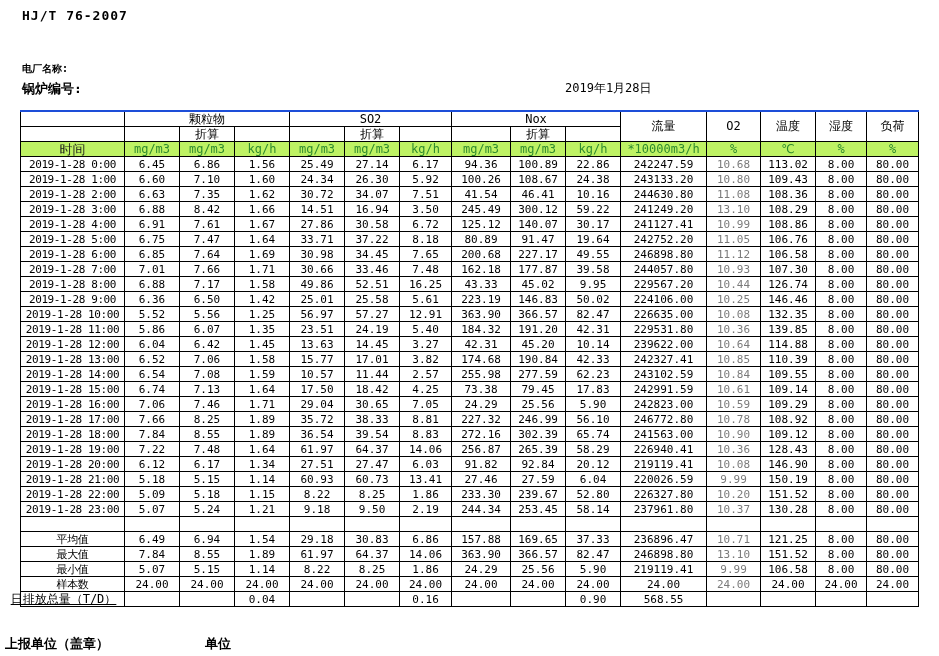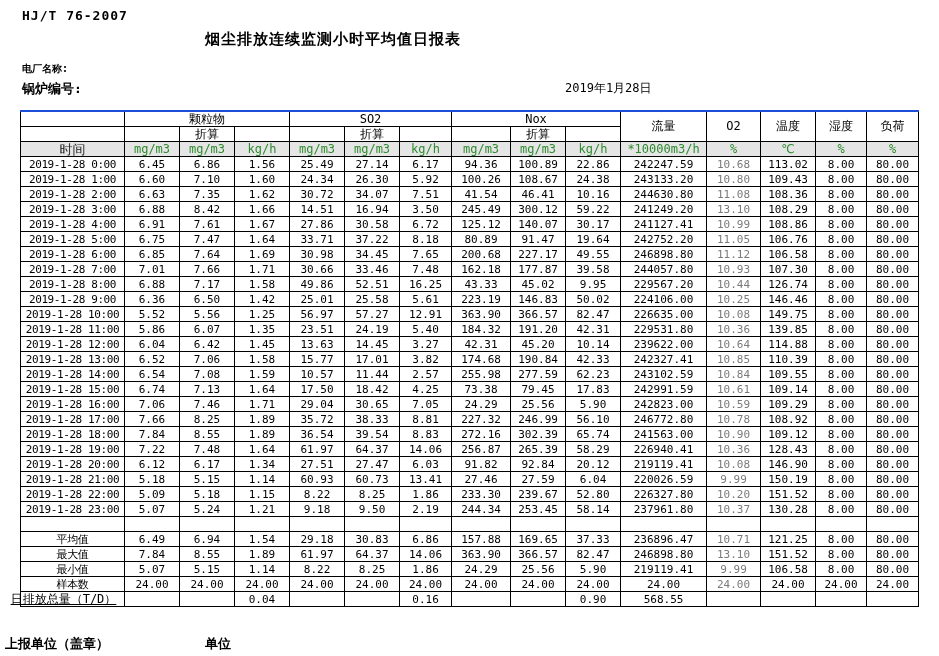--- a/index.html
+++ b/index.html
@@ -8,37 +8,36 @@
   .std{position:absolute;left:22px;top:8px;font-size:13px;font-weight:bold;letter-spacing:1px;}
   .title{position:absolute;left:205px;top:30px;font-size:15px;font-weight:bold;letter-spacing:1px;}
   .plant{position:absolute;left:22px;top:62px;font-size:10px;font-weight:bold;}
   .boiler{position:absolute;left:22px;top:80px;font-size:13px;font-weight:bold;}
   .date{position:absolute;left:565px;top:80px;font-size:12px;}
   table.rep{position:absolute;left:20px;top:110px;width:898px;border-collapse:collapse;table-layout:fixed;
             border-top:2px solid #1d4ed8;}
   table.rep td,table.rep th{border:1px solid #000;font-size:11px;font-weight:normal;height:14px;
             line-height:13px;padding:0 3px;text-align:center;white-space:nowrap;overflow:visible;}
   table.rep thead th{font-size:12px;}
-  tr.green th{background:#e5e5e5;color:#2e8b2e;font-size:11px;}
+  tr.green th{background:#bef264;color:#2e8b2e;font-size:11px;}
   tr.green th.timehead{color:#1a1a1a;font-size:13px;}
   td.t{text-align:right;padding-right:4px;letter-spacing:-0.4px;}
   td.flow{text-align:right;padding-right:6px;}
   td.o2{color:#7a7a7a;}
   td.tl{text-align:left;}
   .tlabel{display:inline-block;margin-left:-18px;text-decoration:underline;white-space:nowrap;font-size:12px;}
   .fnote{position:absolute;left:5px;top:613px;font-size:12px;font-weight:bold;}
   .funit1{position:absolute;left:5px;top:635px;font-size:13px;font-weight:bold;}
   .funit2{position:absolute;left:205px;top:635px;font-size:13px;font-weight:bold;}
 </style>
 </head>
 <body>
 
 <div class="page">
   <div class="std">HJ/T  76-2007</div>
-  <div class="title">烟尘排放连续监测小时平均值日报表</div>
   <div class="plant">电厂名称:</div>
   <div class="boiler">锅炉编号:</div>
   <div class="date">2019年1月28日</div>
 
   <table class="rep">
     <colgroup>
       <col style="width:104px">
         <col style="width:55px">
         <col style="width:55px">
         <col style="width:55px">
@@ -273,21 +272,21 @@
           <td>5.56</td>
           <td>1.25</td>
           <td>56.97</td>
           <td>57.27</td>
           <td>12.91</td>
           <td>363.90</td>
           <td>366.57</td>
           <td>82.47</td>
           <td class="flow">226635.00</td>
           <td class="o2">10.08</td>
-          <td>149.75</td>
+          <td>132.35</td>
           <td>8.00</td>
           <td>80.00</td>
         </tr>
         <tr>
           <td class="t">2019-1-28 11:00</td>
           <td>5.86</td>
           <td>6.07</td>
           <td>1.35</td>
           <td>23.51</td>
           <td>24.19</td>

